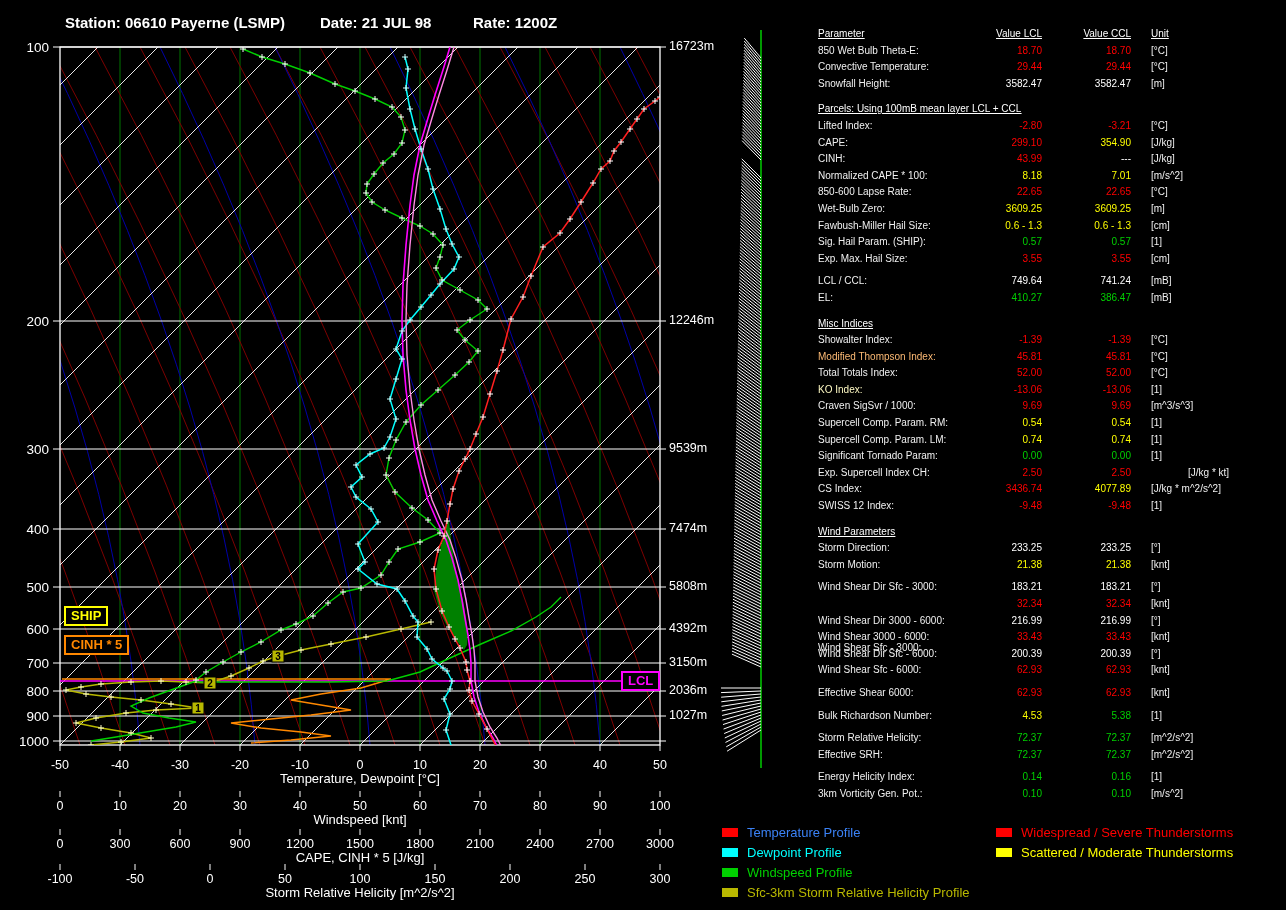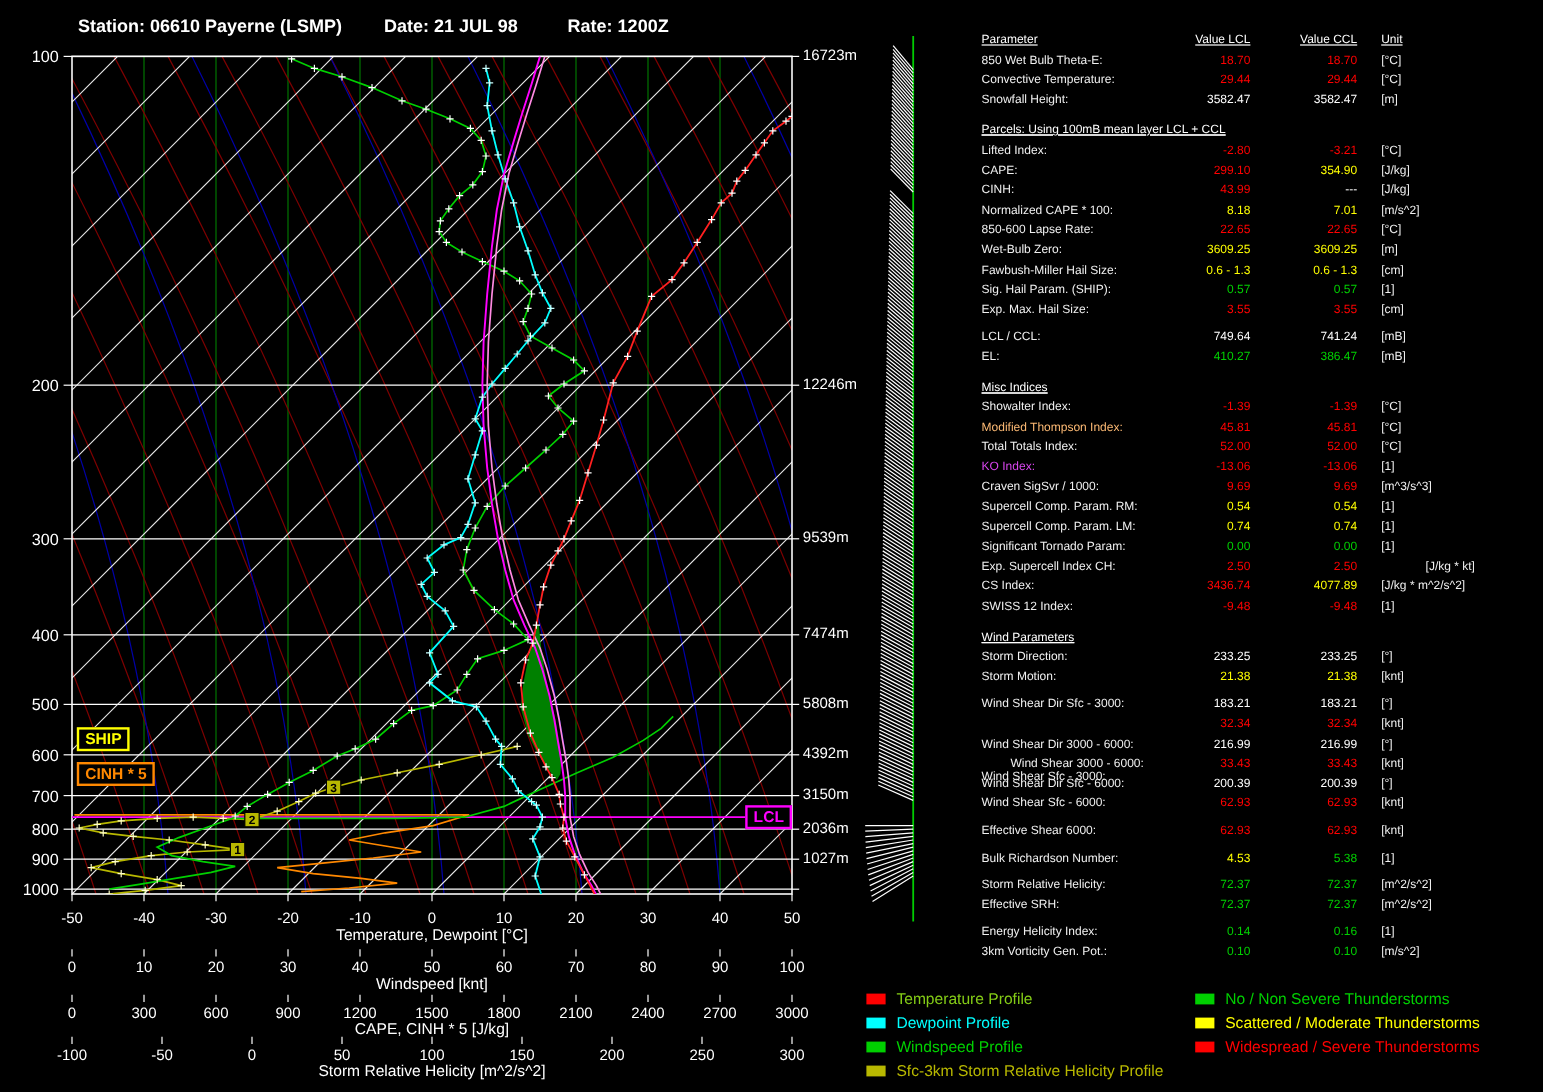--- a/index.html
+++ b/index.html
@@ -610,21 +610,21 @@
         <span class="cv2" style="color: rgb(255, 0, 0);">45.81</span>
         <span class="cu" style="color: rgb(240, 240, 240);">[°C]</span>
       </div>
       <div class="trow">
         <span class="cl" style="color: rgb(240, 240, 240);">Total Totals Index:</span>
         <span class="cv1" style="color: rgb(255, 0, 0);">52.00</span>
         <span class="cv2" style="color: rgb(255, 0, 0);">52.00</span>
         <span class="cu" style="color: rgb(240, 240, 240);">[°C]</span>
       </div>
       <div class="trow">
-        <span class="cl" style="color: #d946ef;">KO Index:</span>
+        <span class="cl" style="color: #fef9c3;">KO Index:</span>
         <span class="cv1" style="color: rgb(255, 0, 0);">-13.06</span>
         <span class="cv2" style="color: rgb(255, 0, 0);">-13.06</span>
         <span class="cu" style="color: rgb(240, 240, 240);">[1]</span>
       </div>
       <div class="trow">
         <span class="cl" style="color: rgb(240, 240, 240);">Craven SigSvr / 1000:</span>
         <span class="cv1" style="color: rgb(255, 0, 0);">9.69</span>
         <span class="cv2" style="color: rgb(255, 0, 0);">9.69</span>
         <span class="cu" style="color: rgb(240, 240, 240); text-align: right;">[m^3/s^3]</span>
       </div>
@@ -689,21 +689,21 @@
         <span class="cv2" style="color: rgb(255, 0, 0);">32.34</span>
         <span class="cu" style="color: rgb(240, 240, 240);">[knt]</span>
       </div>
       <div class="trow">
         <span class="cl" style="color: rgb(240, 240, 240);">Wind Shear Dir 3000 - 6000:</span>
         <span class="cv1" style="color: rgb(255, 255, 255);">216.99</span>
         <span class="cv2" style="color: rgb(255, 255, 255);">216.99</span>
         <span class="cu" style="color: rgb(240, 240, 240);">[°]</span>
       </div>
       <div class="trow">
-        <span class="cl" style="color: rgb(240, 240, 240); margin-left: 24px;">Wind Shear 3000 - 6000:</span>
+        <span class="cl" style="color: rgb(240, 240, 240);">Wind Shear 3000 - 6000:</span>
         <span class="cv1" style="color: rgb(255, 0, 0);">33.43</span>
         <span class="cv2" style="color: rgb(255, 0, 0);">33.43</span>
         <span class="cu" style="color: rgb(240, 240, 240);">[knt]</span>
       </div>
       <div class="trow">
         <span class="cl" style="color: rgb(240, 240, 240);">Wind Shear Dir Sfc - 6000:</span>
         <span class="cv1" style="color: rgb(255, 255, 255);">200.39</span>
         <span class="cv2" style="color: rgb(255, 255, 255);">200.39</span>
         <span class="cu" style="color: rgb(240, 240, 240);">[°]</span>
       </div>
@@ -748,41 +748,37 @@
         <span class="cv1" style="color: rgb(0, 208, 0);">0.10</span>
         <span class="cv2" style="color: rgb(0, 208, 0);">0.10</span>
         <span class="cu" style="color: rgb(240, 240, 240);">[m/s^2]</span>
       </div>
     </div>
 </div>
 
 <div class="legend" style="left:722px;top:822px" id="legend-left">
     <div class="lrow">
       <div class="sw" style="background: rgb(255, 0, 0);"></div>
-      <span class="" style="color: #84cc16;">Temperature Profile</span>
+      <span class="" style="color: #3b82f6;">Temperature Profile</span>
     </div>
     <div class="lrow">
       <div class="sw" style="background: rgb(0, 255, 255);"></div>
       <span class="" style="color: rgb(0, 255, 255);">Dewpoint Profile</span>
     </div>
     <div class="lrow">
       <div class="sw" style="background: rgb(0, 208, 0);"></div>
       <span class="" style="color: rgb(0, 208, 0);">Windspeed Profile</span>
     </div>
     <div class="lrow">
       <div class="sw" style="background: rgb(184, 184, 0);"></div>
       <span class="" style="color: rgb(184, 184, 0);">Sfc-3km Storm Relative Helicity Profile</span>
     </div>
   </div>
 <div class="legend" style="left:996px;top:822px" id="legend-right">
     <div class="lrow">
-      <div class="sw" style="background: rgb(0, 208, 0);"></div>
-      <span class="" style="color: rgb(0, 208, 0);">No / Non Severe Thunderstorms</span>
+      <div class="sw" style="background: rgb(255, 0, 0);"></div>
+      <span class="" style="color: rgb(255, 0, 0);">Widespread / Severe Thunderstorms</span>
     </div>
     <div class="lrow">
       <div class="sw" style="background: rgb(255, 255, 0);"></div>
       <span class="" style="color: rgb(255, 255, 0);">Scattered / Moderate Thunderstorms</span>
     </div>
-    <div class="lrow">
-      <div class="sw" style="background: rgb(255, 0, 0);"></div>
-      <span class="" style="color: rgb(255, 0, 0);">Widespread / Severe Thunderstorms</span>
-    </div>
   </div>
 
 </body></html>

